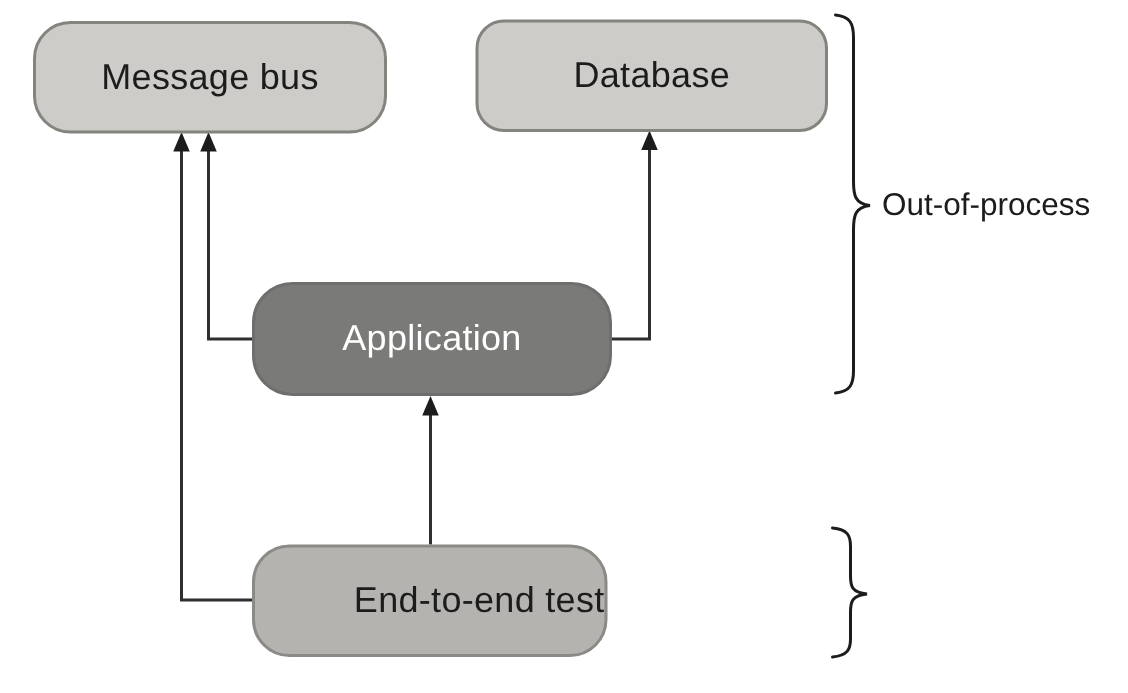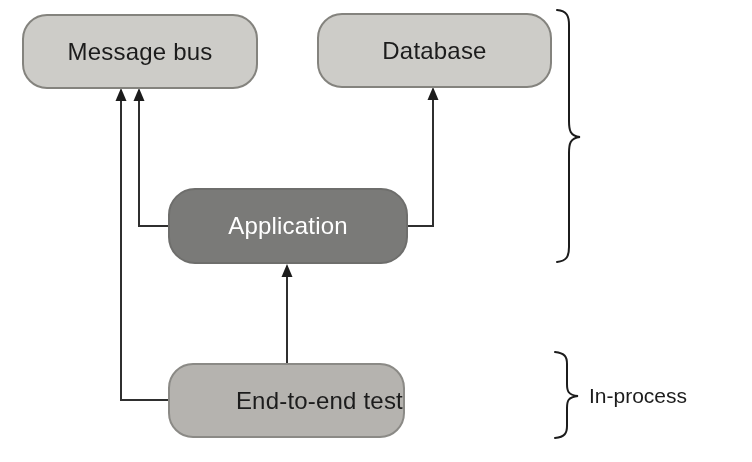--- a/index.html
+++ b/index.html
@@ -34,21 +34,21 @@
   .node-mid {
     background: #b5b3af;
     border: 2px solid #8b8a86;
   }
   .node-dark {
     background: #7a7a78;
     border: 2px solid #6e6e6c;
     color: #ffffff;
   }
   #node-message-bus   { left: 22px;  top: 14px;  width: 236px; height: 75px; }
-  #node-database      { left: 317px; top: 13px;  width: 235px; height: 75px; }
+  #node-database      { left: 317px; top: 13px;  width: 235px; height: 75px; border-radius: 19px; }
   #node-application   { left: 168px; top: 188px; width: 240px; height: 76px; border-radius: 27px; align-items: center; }
   #node-e2e           { left: 168px; top: 363px; width: 237px; height: 75px; justify-content: flex-end; }
 
   #edges-svg {
     position: absolute;
     left: 0;
     top: 0;
     width: 752px;
     height: 462px;
     pointer-events: none;
@@ -111,16 +111,16 @@
   </div>
 
   <div class="node node-dark" id="node-application">
     <span>Application</span>
   </div>
 
   <div class="node node-mid" id="node-e2e">
     <span>End-to-end test</span>
   </div>
 
+  <div class="group-label" id="label-out-of-process">Out-of-process</div>
 
-  <div class="group-label" id="label-in-process">In-process</div>
 
 </div>
 
 </body></html>

